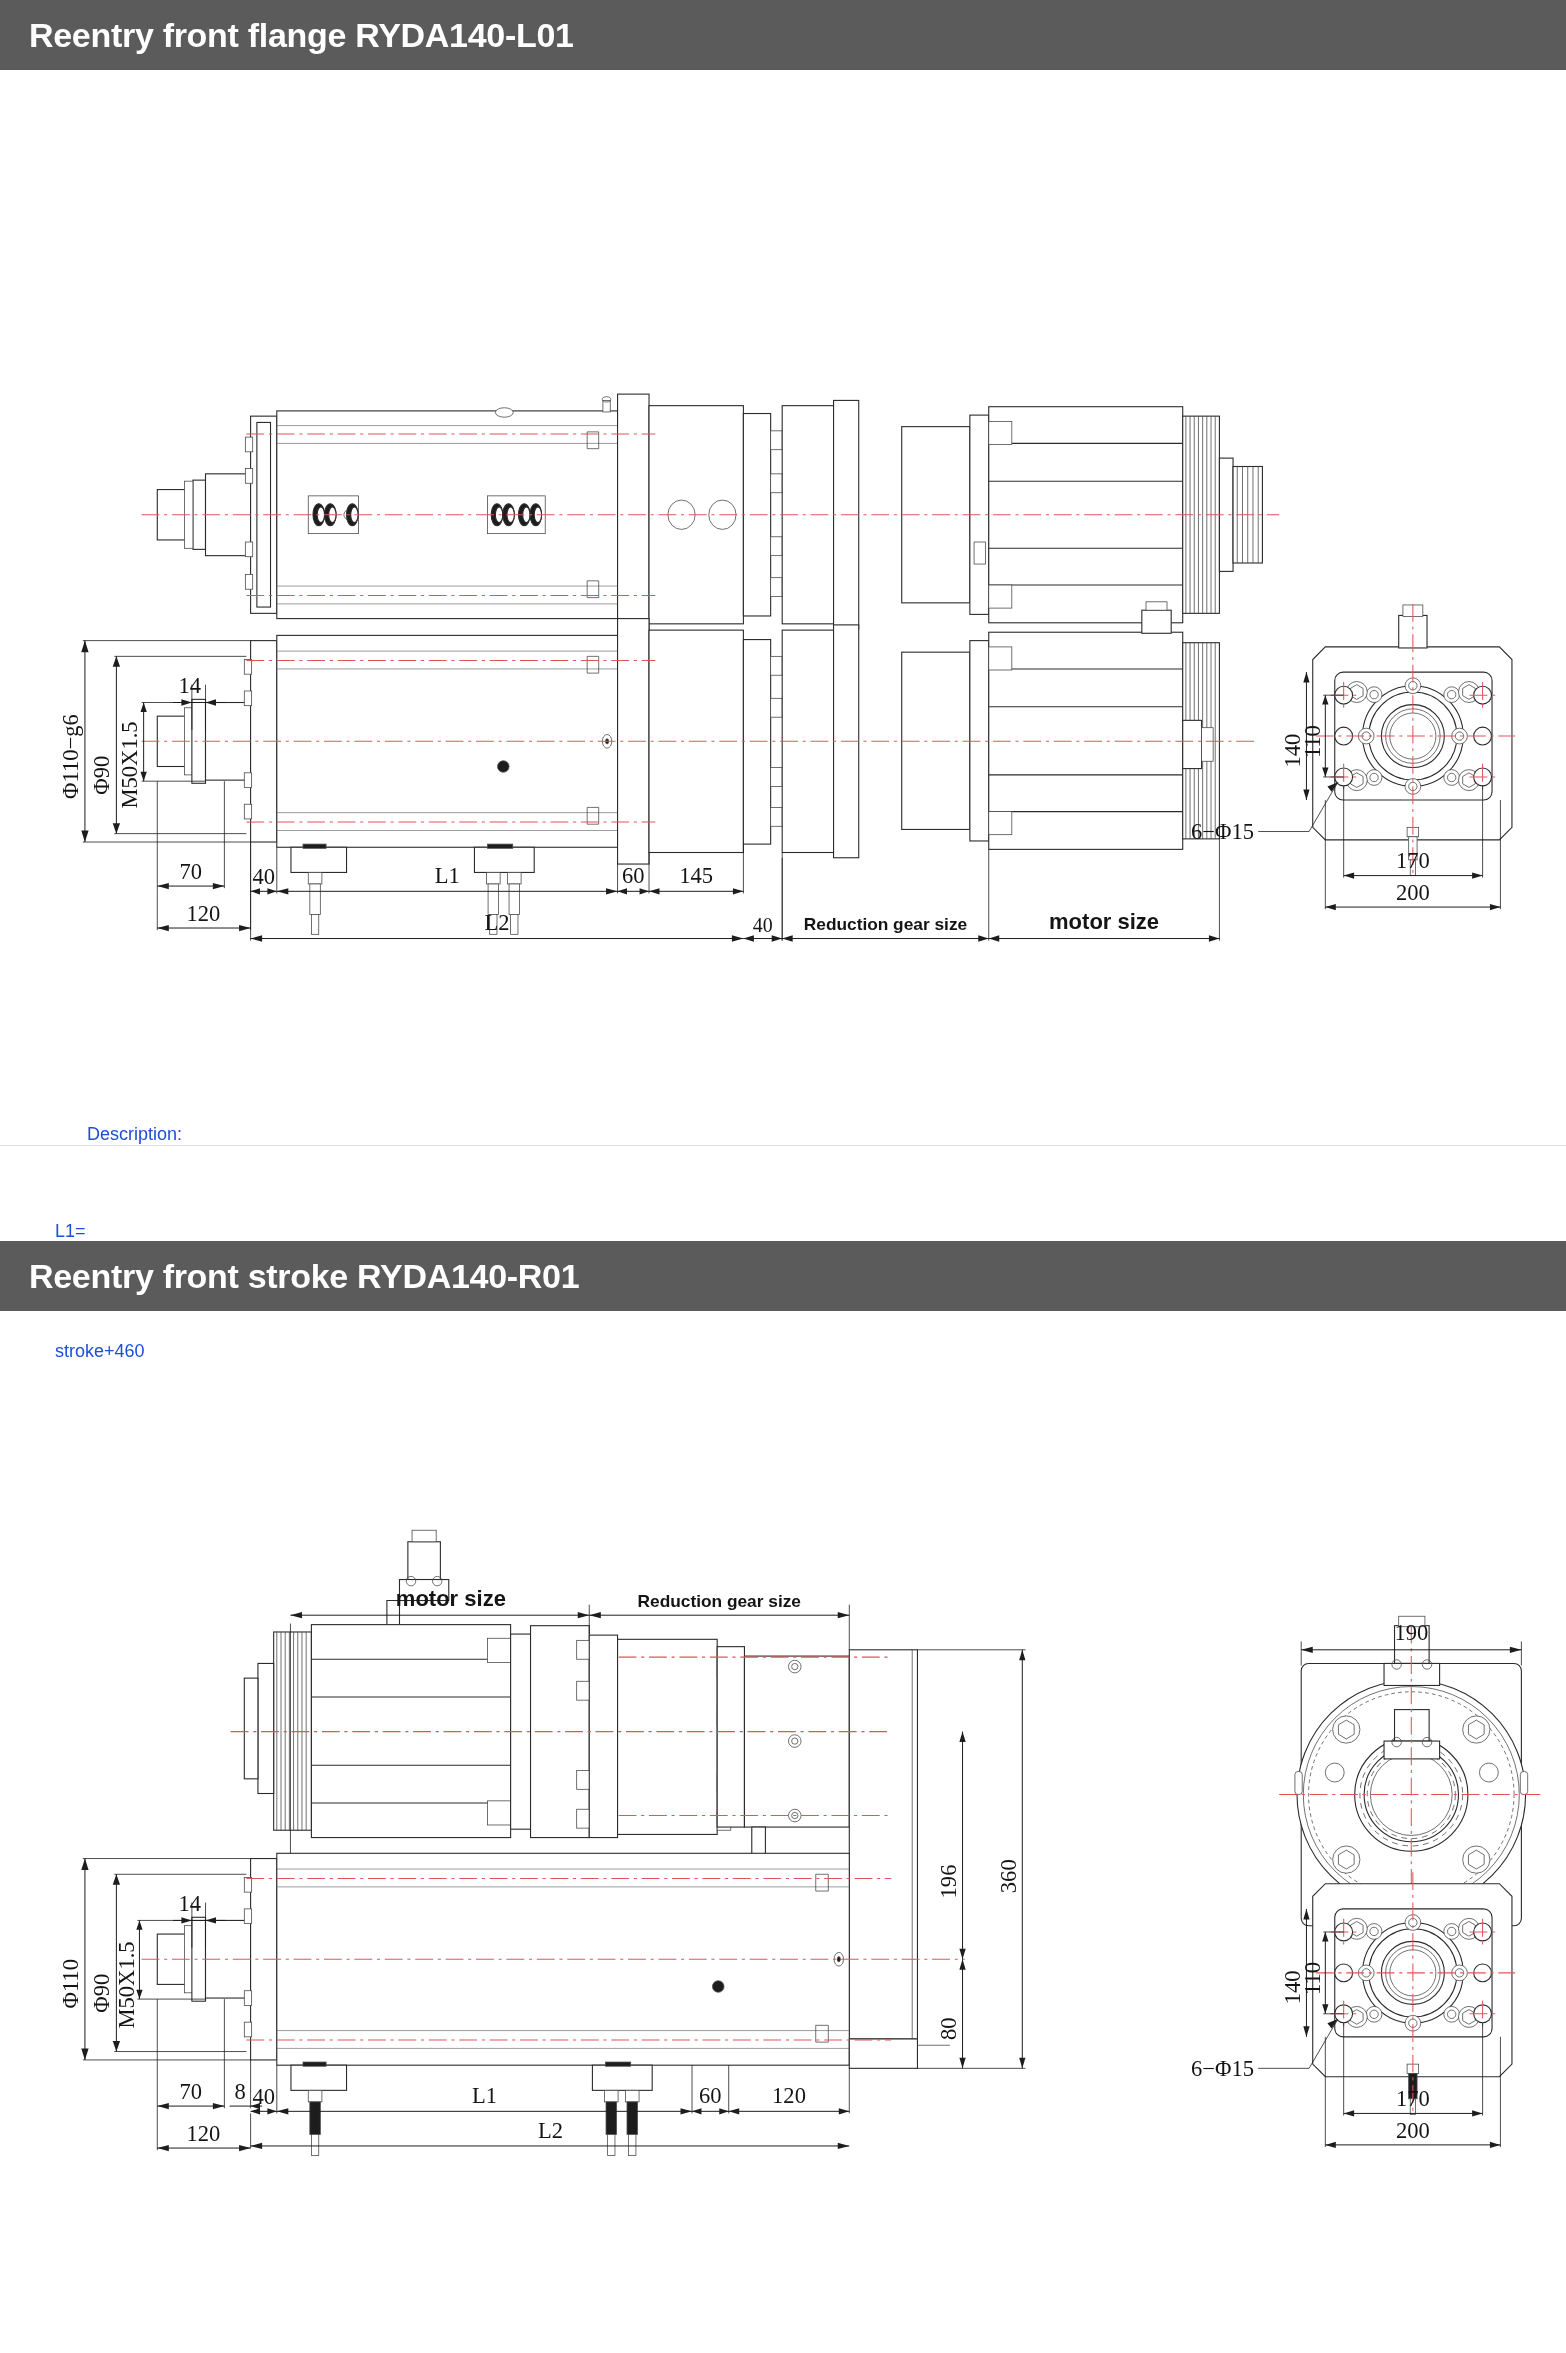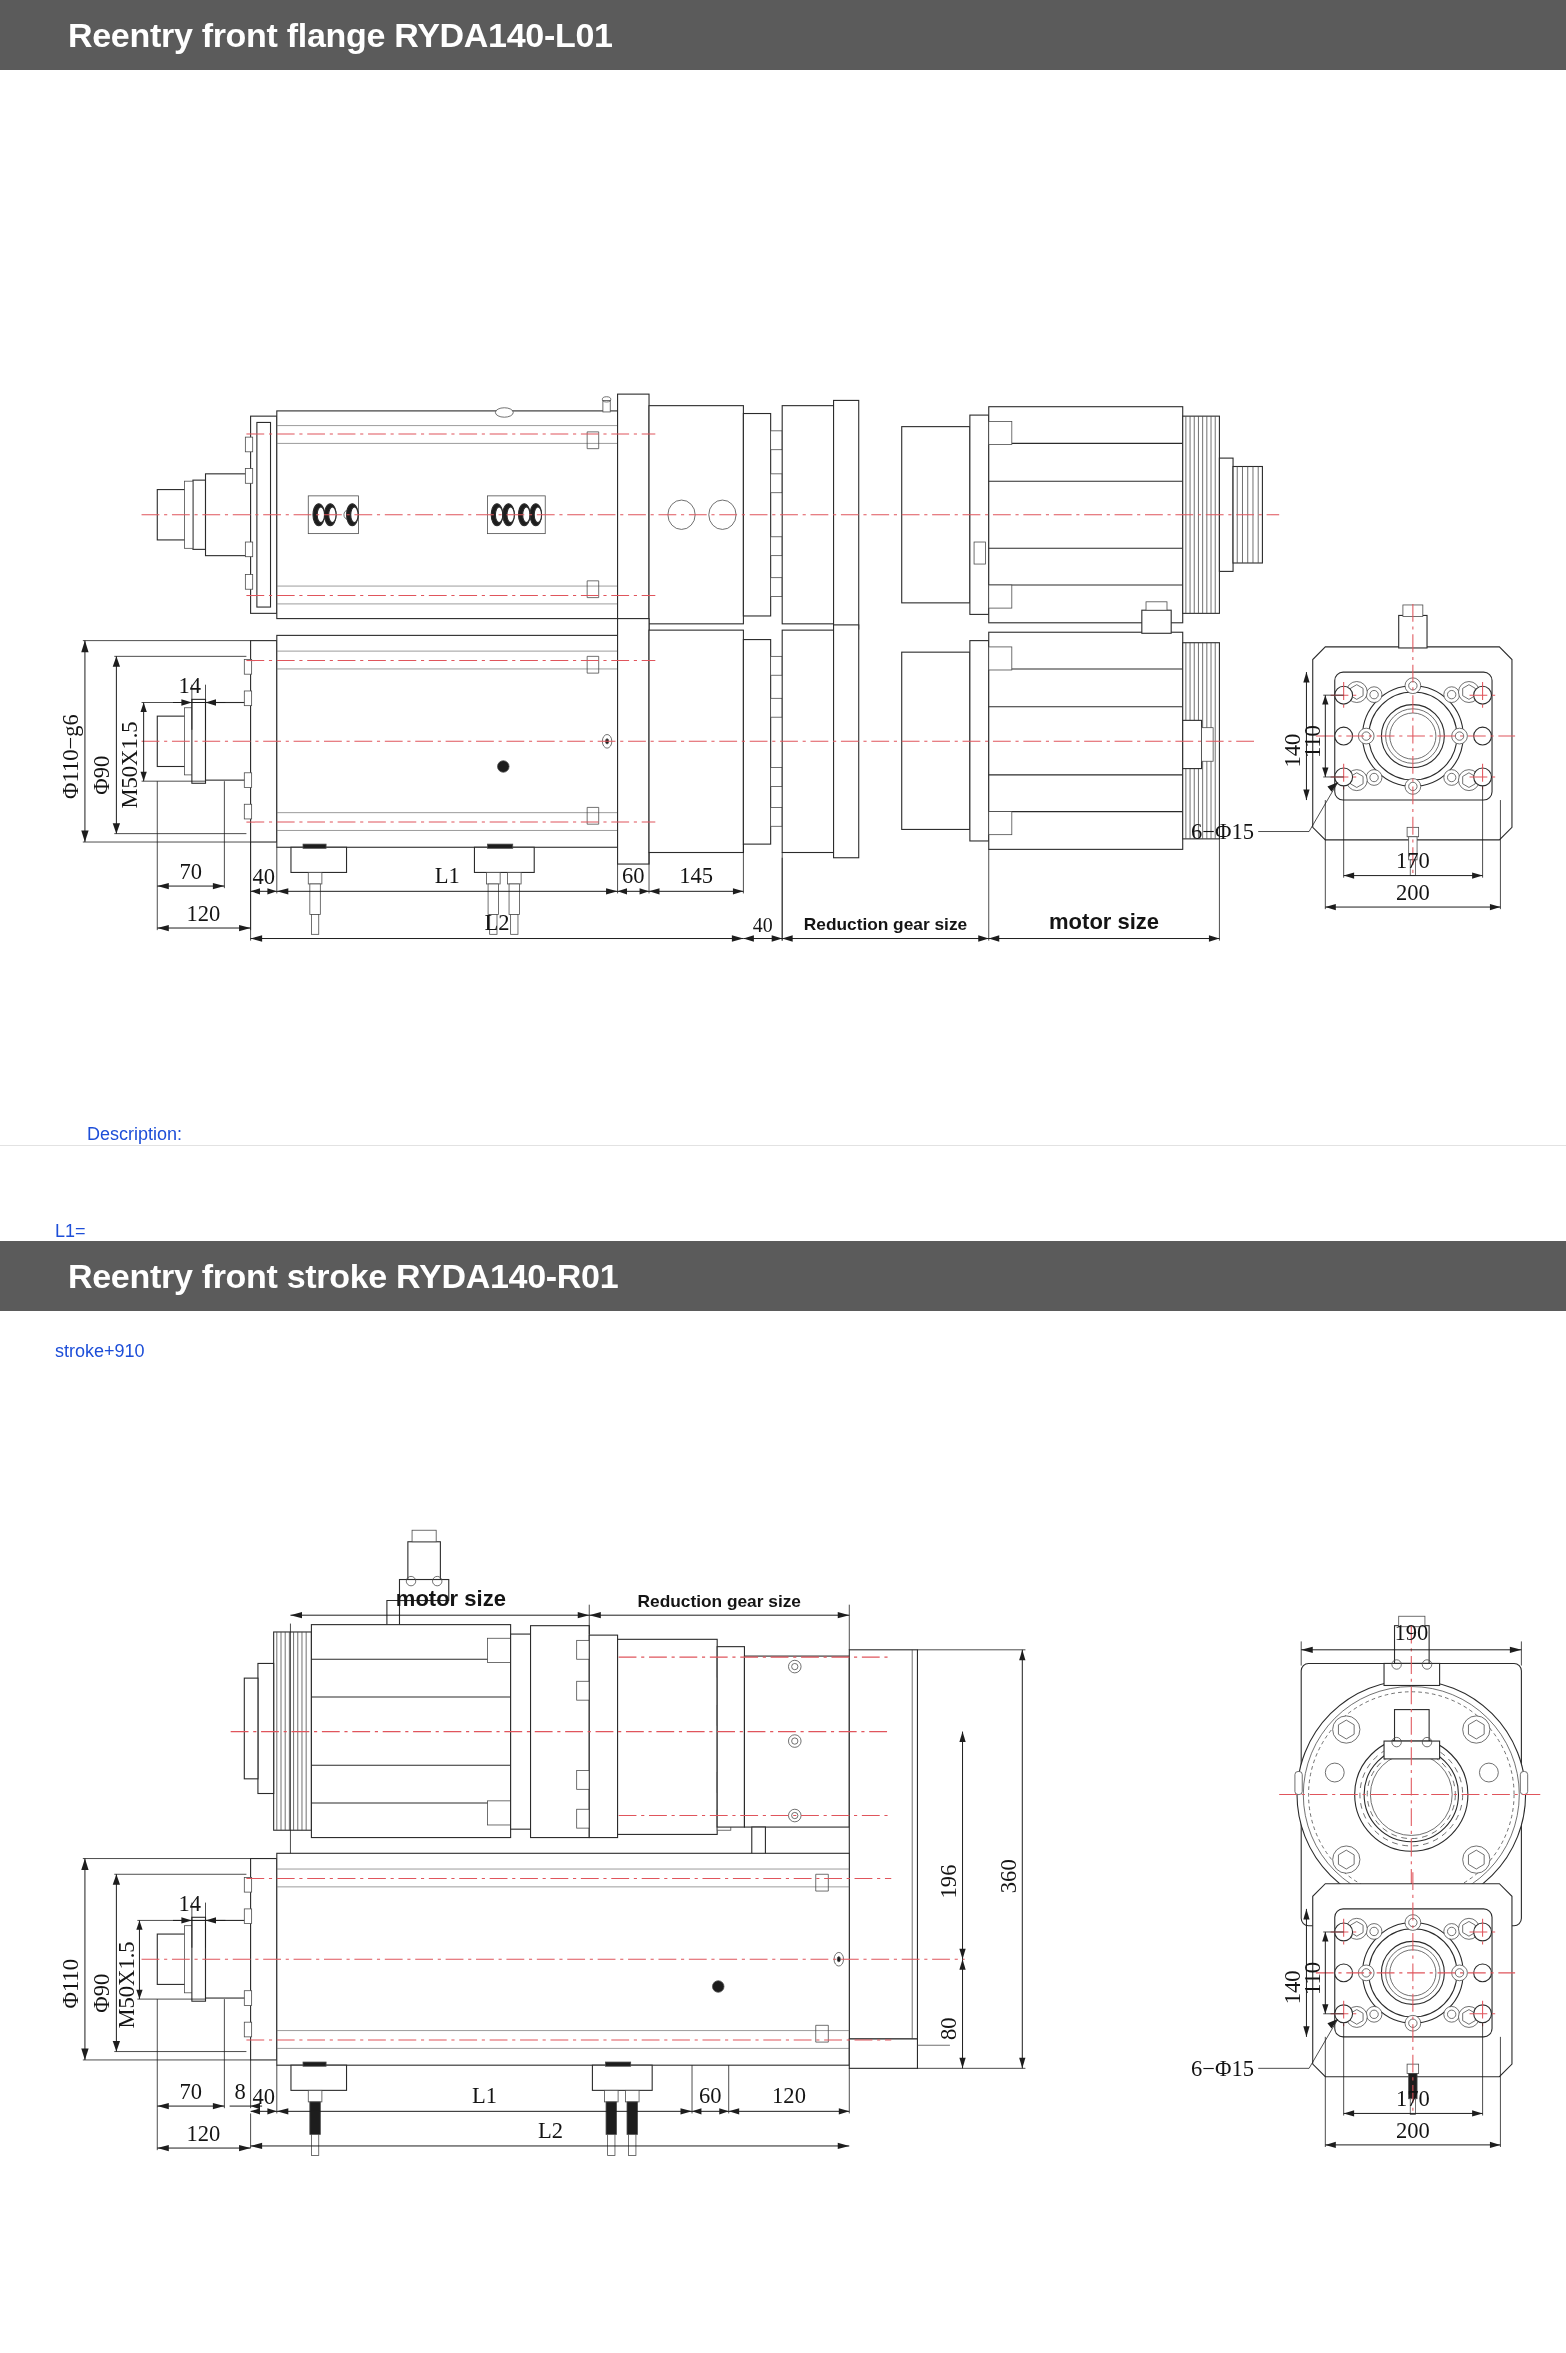--- a/index.html
+++ b/index.html
@@ -17,21 +17,20 @@
     background:#5b5b5b;
     display:flex;align-items:center;
   }
   .sec-header .title{
     color:#ffffff;
     font-weight:bold;
     font-size:34px;
     letter-spacing:-0.3px;
     padding-left:29px;
     white-space:nowrap;
-    margin-left:39px;
   }
   #hdr1{top:0;height:70px;}
   #hdr2{top:1241px;height:70px;}
 
   
   .divider{
     position:absolute;left:0;width:1567px;height:1px;
     background:#e2e2e2;
   }
 
@@ -492,21 +491,21 @@
   </div>
 
   <div class="desc" id="desc1">
     <span class="d-title">Description:</span>
     <span class="d-line">
       <span>L1=</span>
       <span class="gapA"></span>
       <span>stroke+275，</span>
       <span>L2=</span>
       <span class="gapB"></span>
-      <span>stroke+910</span>
+      <span>stroke+460</span>
     </span>
   </div>
 
   <div class="divider" style="top:1145px;"></div>
 
   <div class="sec-header" id="hdr2">
     <span class="title">Reentry front stroke RYDA140-R01</span>
   </div>
 
   <div class="draw" id="draw2">

